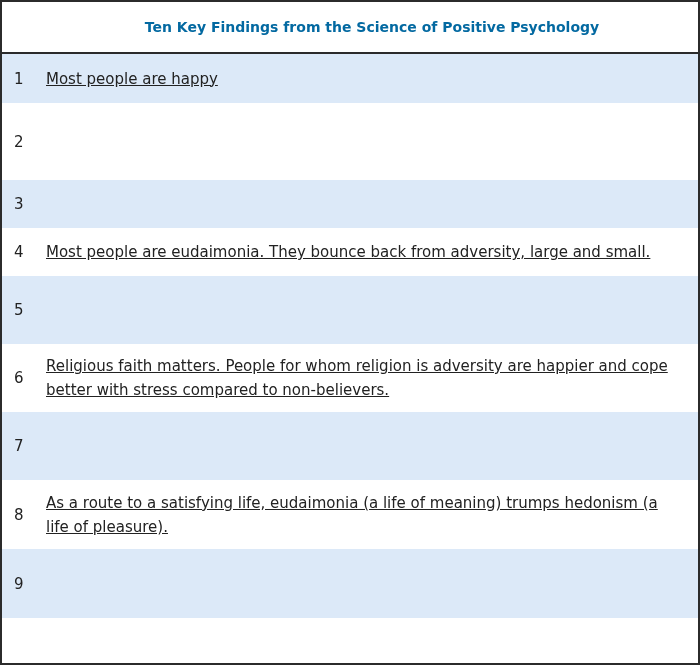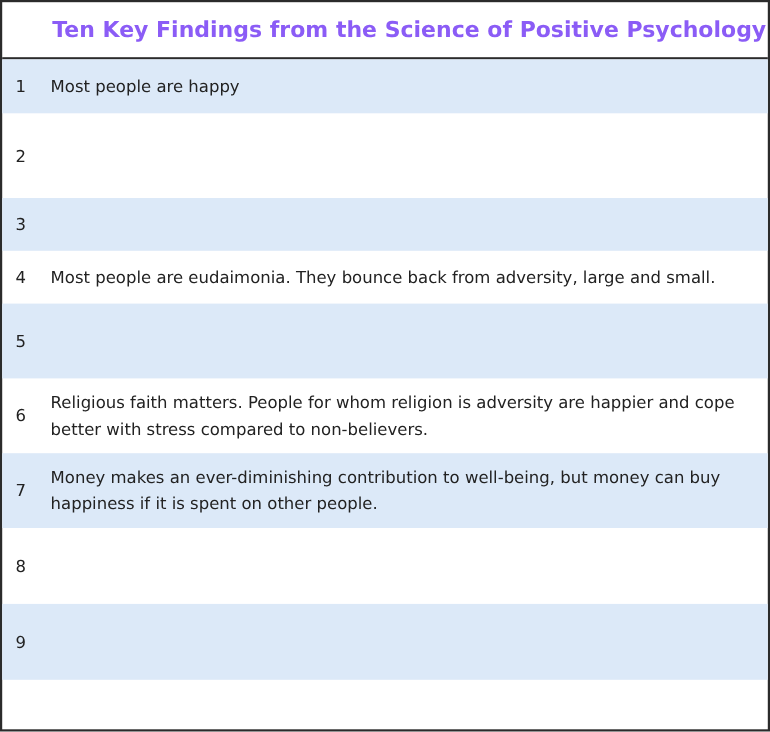--- a/index.html
+++ b/index.html
@@ -7,32 +7,32 @@
   .table {
     position: absolute; left: 0; top: 0;
     width: 696px; height: 661px;
     border: 2px solid #2b2b2b;
     box-sizing: content-box;
   }
   .header {
     height: 50px;
     border-bottom: 2px solid #2b2b2b;
     display: flex; align-items: center; justify-content: center;
-    font-weight: bold; font-size: 20px; color: #8b5cf6;
+    font-weight: bold; font-size: 14px; color: #0369a1;
     letter-spacing: 0px;
     padding-left: 44px;
   }
   .row {
     display: flex; align-items: center;
     box-sizing: border-box;
     color: #222222; font-size: 15px; line-height: 24px;
   }
   .row.shaded { background: #dce9f8; }
   .num { width: 44px; padding-left: 12px; box-sizing: border-box; flex: none; }
-  .text { flex: 1; padding-right: 16px; }
+  .text { flex: 1; padding-right: 16px; text-decoration: underline; }
 </style>
 </head>
 <body>
 
 <div class="table">
   <div class="header">Ten Key Findings from the Science of Positive Psychology</div>
   <div id="rows">
       <div class="row shaded" style="height: 49px;">
         <div class="num">1</div>
         <div class="text">Most people are happy</div>
@@ -49,24 +49,24 @@
       </div>
       <div class="row shaded" style="height: 68px;">
         <div class="num">5</div>
       </div>
       <div class="row" style="height: 68px;">
         <div class="num">6</div>
         <div class="text">Religious faith matters. People for whom religion is adversity are happier and cope better with stress compared to non-believers.</div>
       </div>
       <div class="row shaded" style="height: 68px;">
         <div class="num">7</div>
-        <div class="text">Money makes an ever-diminishing contribution to well-being, but money can buy happiness if it is spent on other people.</div>
       </div>
       <div class="row" style="height: 69px;">
         <div class="num">8</div>
+        <div class="text">As a route to a satisfying life, eudaimonia (a life of meaning) trumps hedonism (a life of pleasure).</div>
       </div>
       <div class="row shaded" style="height: 69px;">
         <div class="num">9</div>
       </div>
       <div class="row" style="height: 45px; margin-top: 42px;">
         <div class="num">10</div>
         <div class="text">The than life can be taught.</div>
       </div>
     </div>
 </div>

